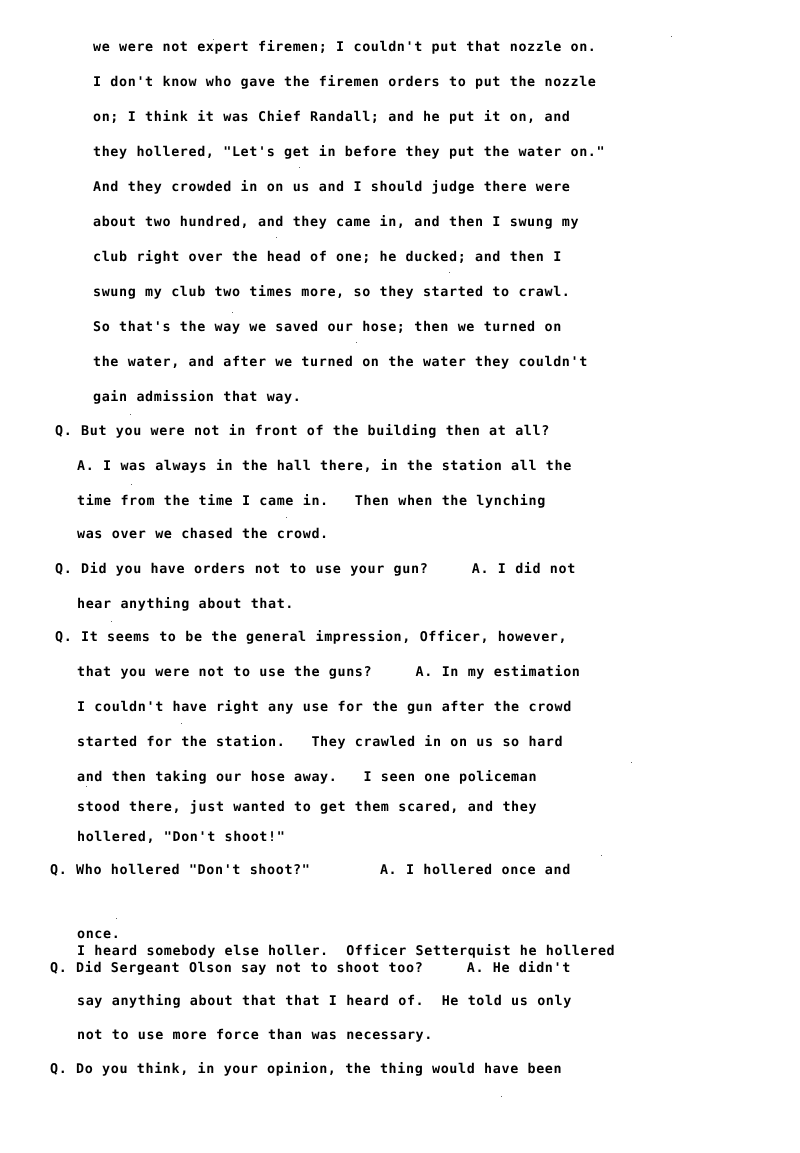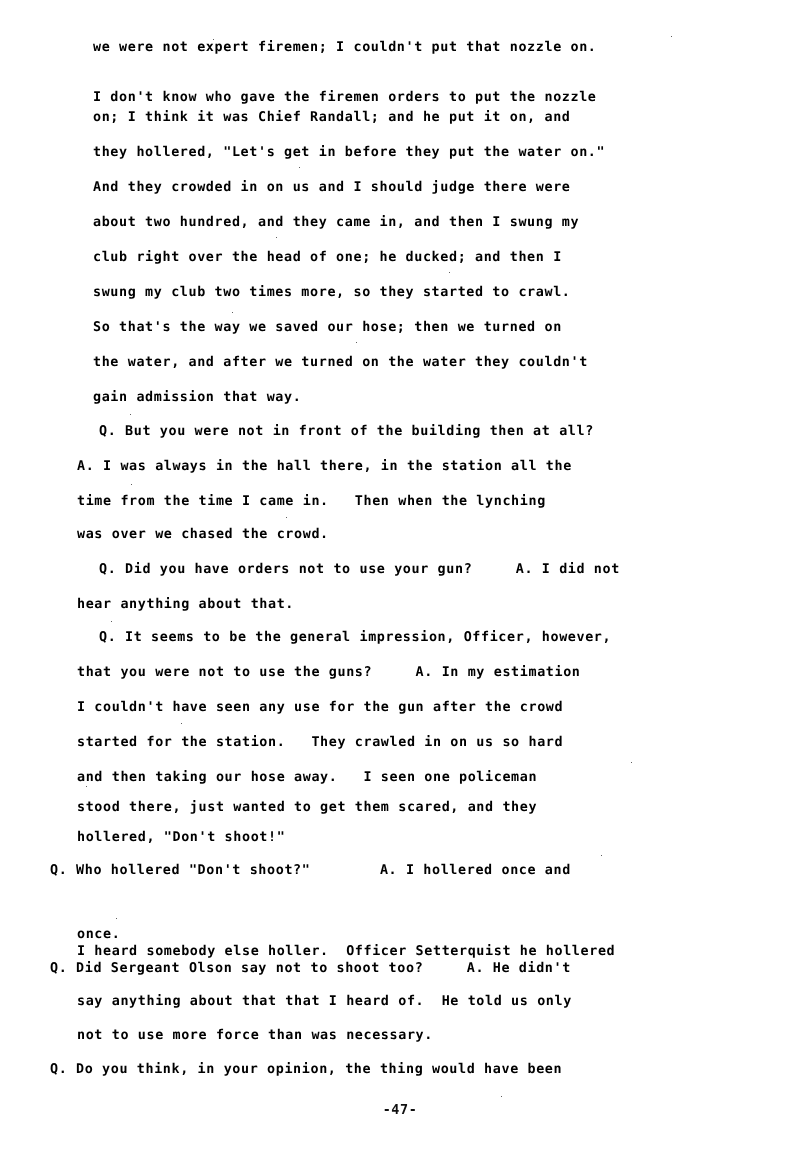--- a/index.html
+++ b/index.html
@@ -34,21 +34,21 @@
     line-height: 1;
     letter-spacing: 0.62px;
     color: #0d0d0d;
     font-weight: 700;
     text-rendering: geometricPrecision;
   }
   .line.ink-heavy { color: #000000; font-weight: 700; }
 
   
   .m-body   { left: 93px; }   
-  .m-q      { left: 55px; margin-left: 44px; }   
+  .m-q      { left: 55px; }   
   .m-qalt   { left: 50px; }   
   .m-cont   { left: 77px; }   
 
   #page-number {
     position: absolute;
     left: 0;
     top: 1102px;
     width: 800px;
     text-align: center;
     font-family: "DejaVu Sans Mono", "Liberation Mono", monospace;
@@ -65,53 +65,52 @@
     border-radius: 50%;
   }
 </style>
 </head>
 <body>
 
 <div id="page">
 
   <div id="typescript">
       <div class="line m-body ink-heavy" style="top: 41px;">we were not expert firemen; I couldn't put that nozzle on.</div>
-      <div class="line m-body ink-heavy" style="top: 76px; margin-top: 15px;">I don't know who gave the firemen orders to put the nozzle</div>
+      <div class="line m-body ink-heavy" style="top: 76px;">I don't know who gave the firemen orders to put the nozzle</div>
       <div class="line m-body ink-heavy" style="top: 111px;">on; I think it was Chief Randall; and he put it on, and</div>
       <div class="line m-body ink-heavy" style="top: 146px;">they hollered, "Let's get in before they put the water on."</div>
       <div class="line m-body ink-heavy" style="top: 181px;">And they crowded in on us and I should judge there were</div>
       <div class="line m-body ink-heavy" style="top: 216px;">about two hundred, and they came in, and then I swung my</div>
       <div class="line m-body ink-heavy" style="top: 251px;">club right over the head of one; he ducked; and then I</div>
       <div class="line m-body ink-heavy" style="top: 286px;">swung my club two times more, so they started to crawl.</div>
       <div class="line m-body ink-heavy" style="top: 321px;">So that's the way we saved our hose; then we turned on</div>
       <div class="line m-body ink-heavy" style="top: 356px;">the water, and after we turned on the water they couldn't</div>
       <div class="line m-body ink-heavy" style="top: 391px; text-align: center;">gain admission that way.</div>
       <div class="line m-q ink-heavy" style="top: 425px;">Q. But you were not in front of the building then at all?</div>
       <div class="line m-cont ink-heavy" style="top: 460px; text-align: center;">A. I was always in the hall there, in the station all the</div>
       <div class="line m-cont ink-heavy" style="top: 495px;">time from the time I came in.   Then when the lynching</div>
       <div class="line m-cont ink-heavy" style="top: 528px;">was over we chased the crowd.</div>
       <div class="line m-q ink-heavy" style="top: 563px;">Q. Did you have orders not to use your gun?     A. I did not</div>
       <div class="line m-cont ink-heavy" style="top: 598px;">hear anything about that.</div>
       <div class="line m-q ink-heavy" style="top: 631px;">Q. It seems to be the general impression, Officer, however,</div>
       <div class="line m-cont ink-heavy" style="top: 666px;">that you were not to use the guns?     A. In my estimation</div>
-      <div class="line m-cont ink-heavy" style="top: 701px;">I couldn't have seen any use for the gun after the crowd</div>
+      <div class="line m-cont ink-heavy" style="top: 701px;">I couldn't have right any use for the gun after the crowd</div>
       <div class="line m-cont ink-heavy" style="top: 736px;">started for the station.   They crawled in on us so hard</div>
       <div class="line m-cont ink-heavy" style="top: 771px;">and then taking our hose away.   I seen one policeman</div>
       <div class="line m-cont ink-heavy" style="top: 801px;">stood there, just wanted to get them scared, and they</div>
       <div class="line m-cont ink-heavy" style="top: 831px;">hollered, "Don't shoot!"</div>
       <div class="line m-qalt ink-heavy" style="top: 864px;">Q. Who hollered "Don't shoot?"        A. I hollered once and</div>
       <div class="line m-cont ink-heavy" style="top: 897px; margin-top: 48px;">I heard somebody else holler.  Officer Setterquist he hollered</div>
       <div class="line m-cont ink-heavy" style="top: 928px;">once.</div>
       <div class="line m-qalt ink-heavy" style="top: 962px;">Q. Did Sergeant Olson say not to shoot too?     A. He didn't</div>
       <div class="line m-cont ink-heavy" style="top: 995px;">say anything about that that I heard of.  He told us only</div>
       <div class="line m-cont ink-heavy" style="top: 1029px;">not to use more force than was necessary.</div>
       <div class="line m-qalt ink-heavy" style="top: 1063px;">Q. Do you think, in your opinion, the thing would have been</div>
     </div>
 
-  <div id="page-number">-47-</div>
 
 <div class="speck" style="left: 761px; top: 20px; width: 2px; height: 2px;"></div>
     <div class="speck" style="left: 213px; top: 39px; width: 1px; height: 1px;"></div>
     <div class="speck" style="left: 671px; top: 36px; width: 1px; height: 1px;"></div>
     <div class="speck" style="left: 686px; top: 36px; width: 1px; height: 1px;"></div>
     <div class="speck" style="left: 706px; top: 73px; width: 1px; height: 1px;"></div>
     <div class="speck" style="left: 299px; top: 167px; width: 1px; height: 1px;"></div>
     <div class="speck" style="left: 276px; top: 237px; width: 1px; height: 1px;"></div>
     <div class="speck" style="left: 449px; top: 272px; width: 1px; height: 1px;"></div>
     <div class="speck" style="left: 232px; top: 312px; width: 1px; height: 1px;"></div>

